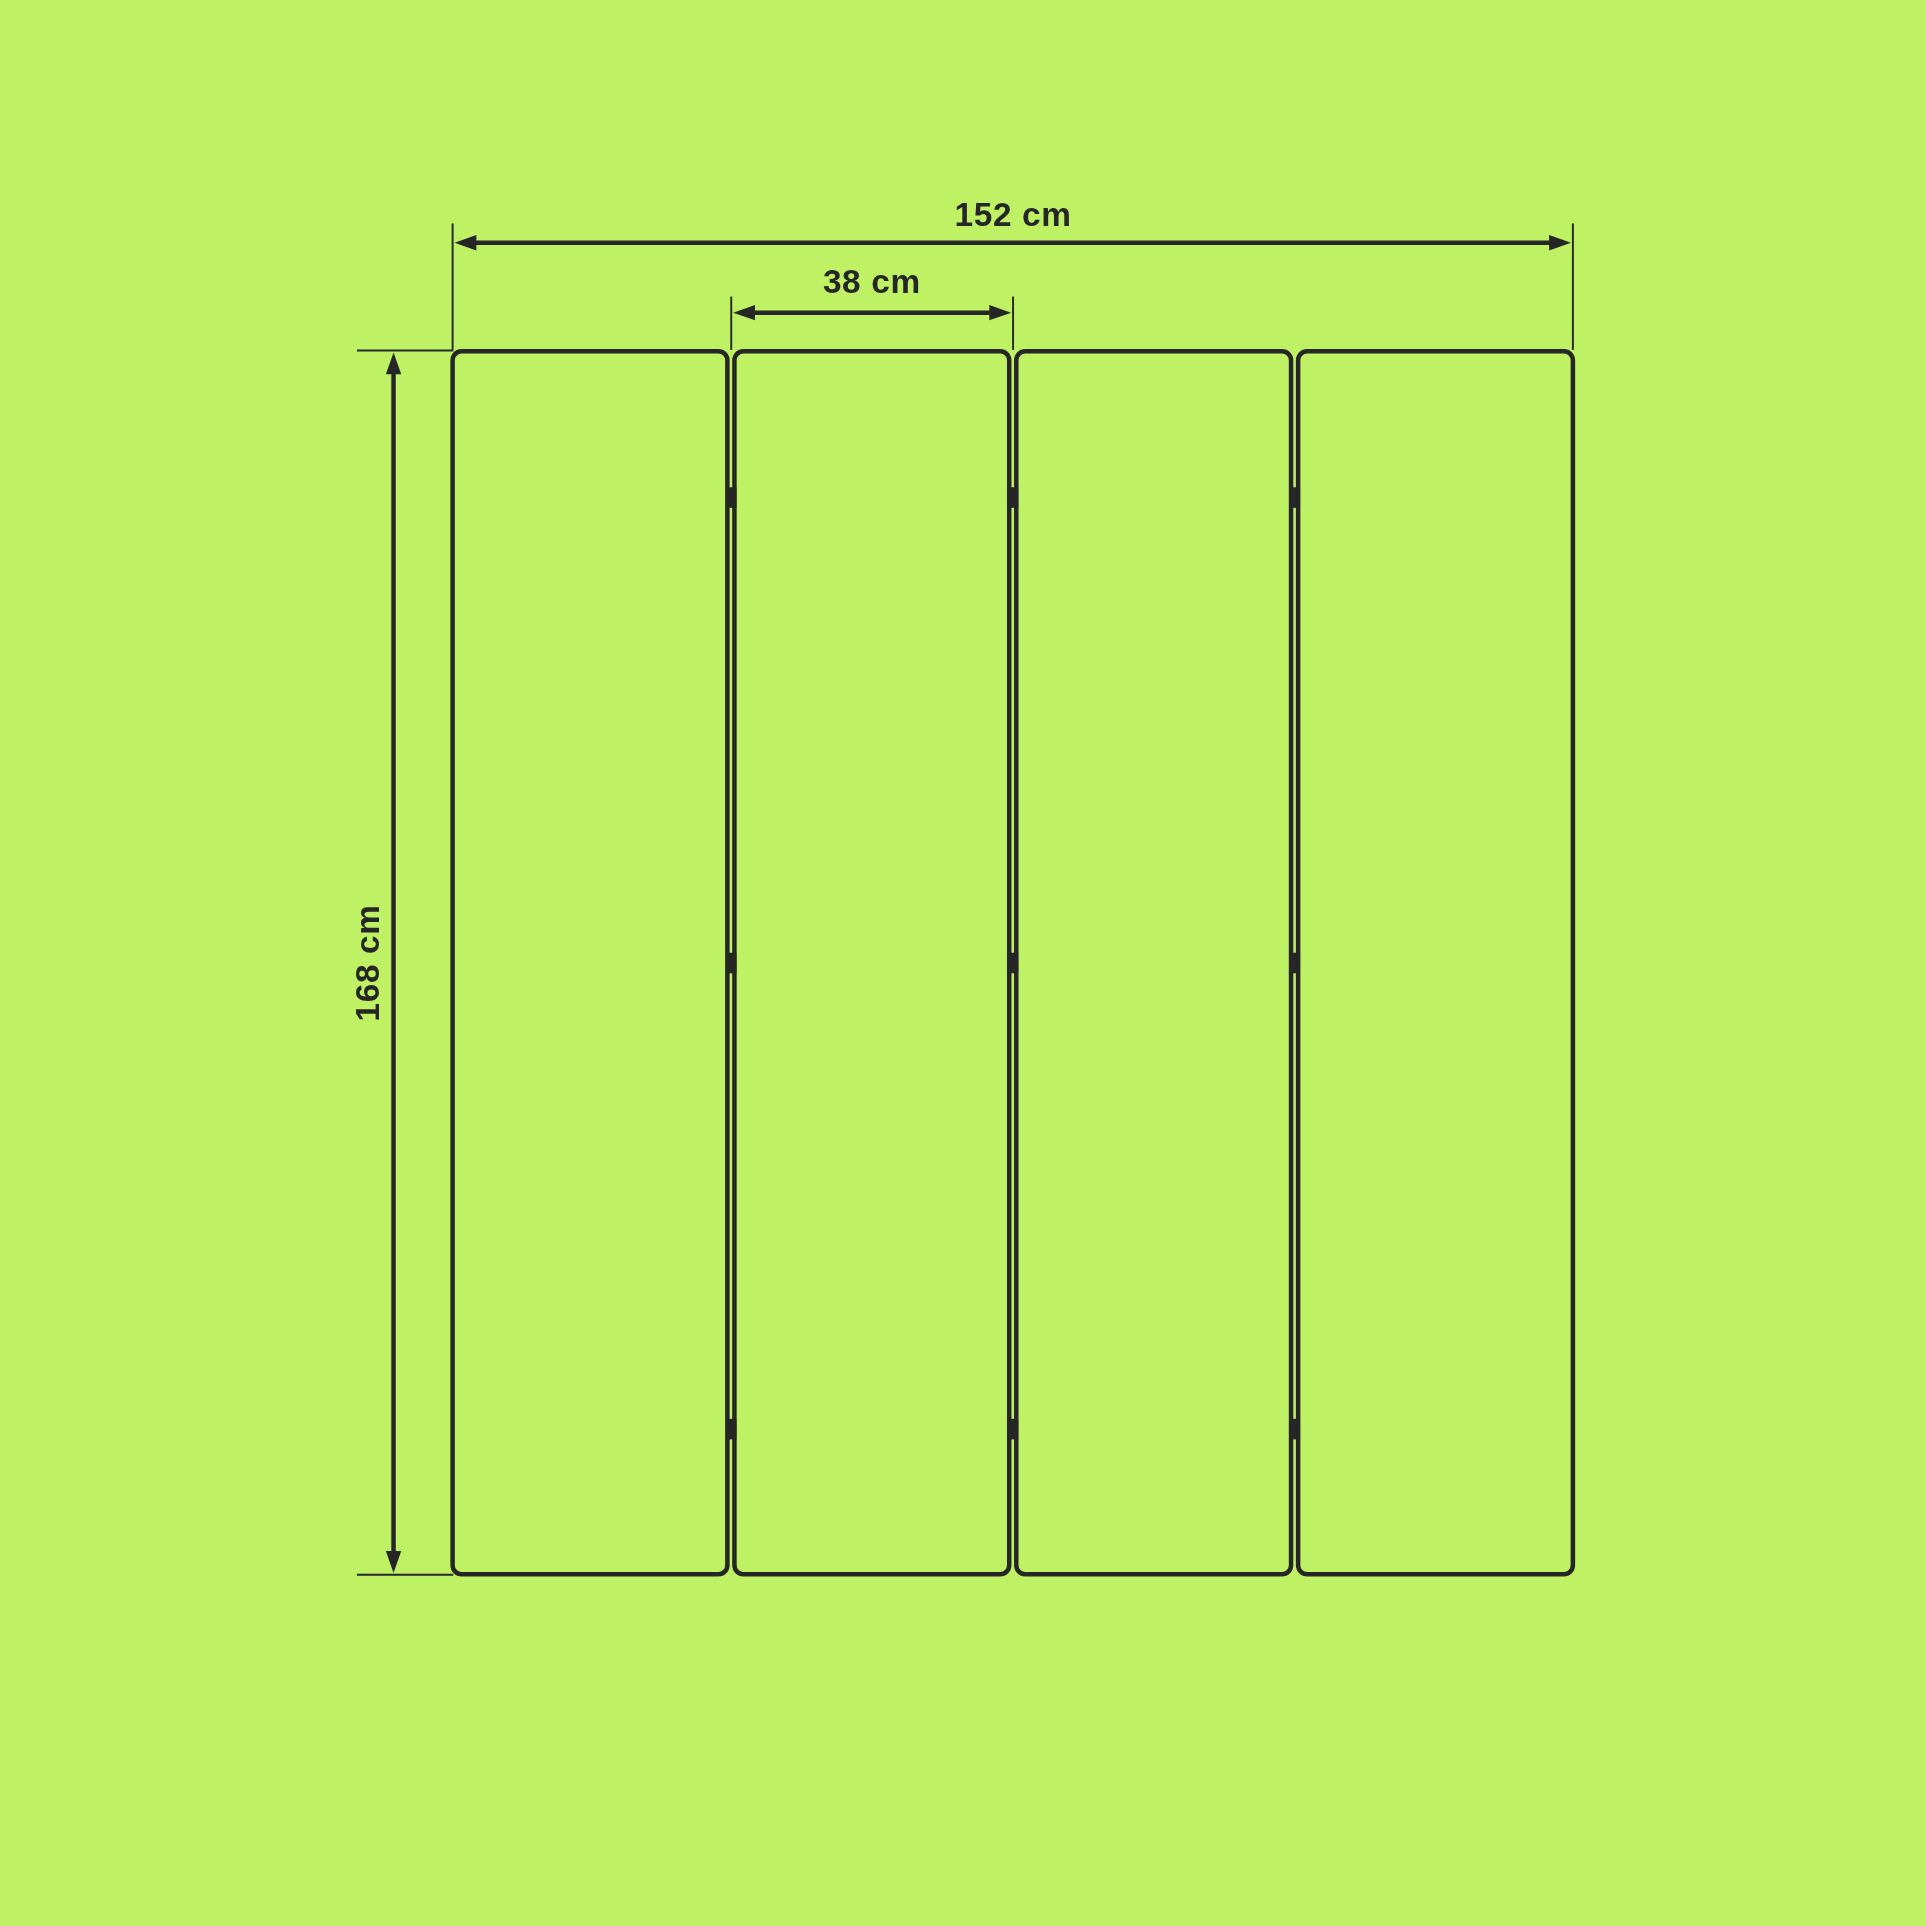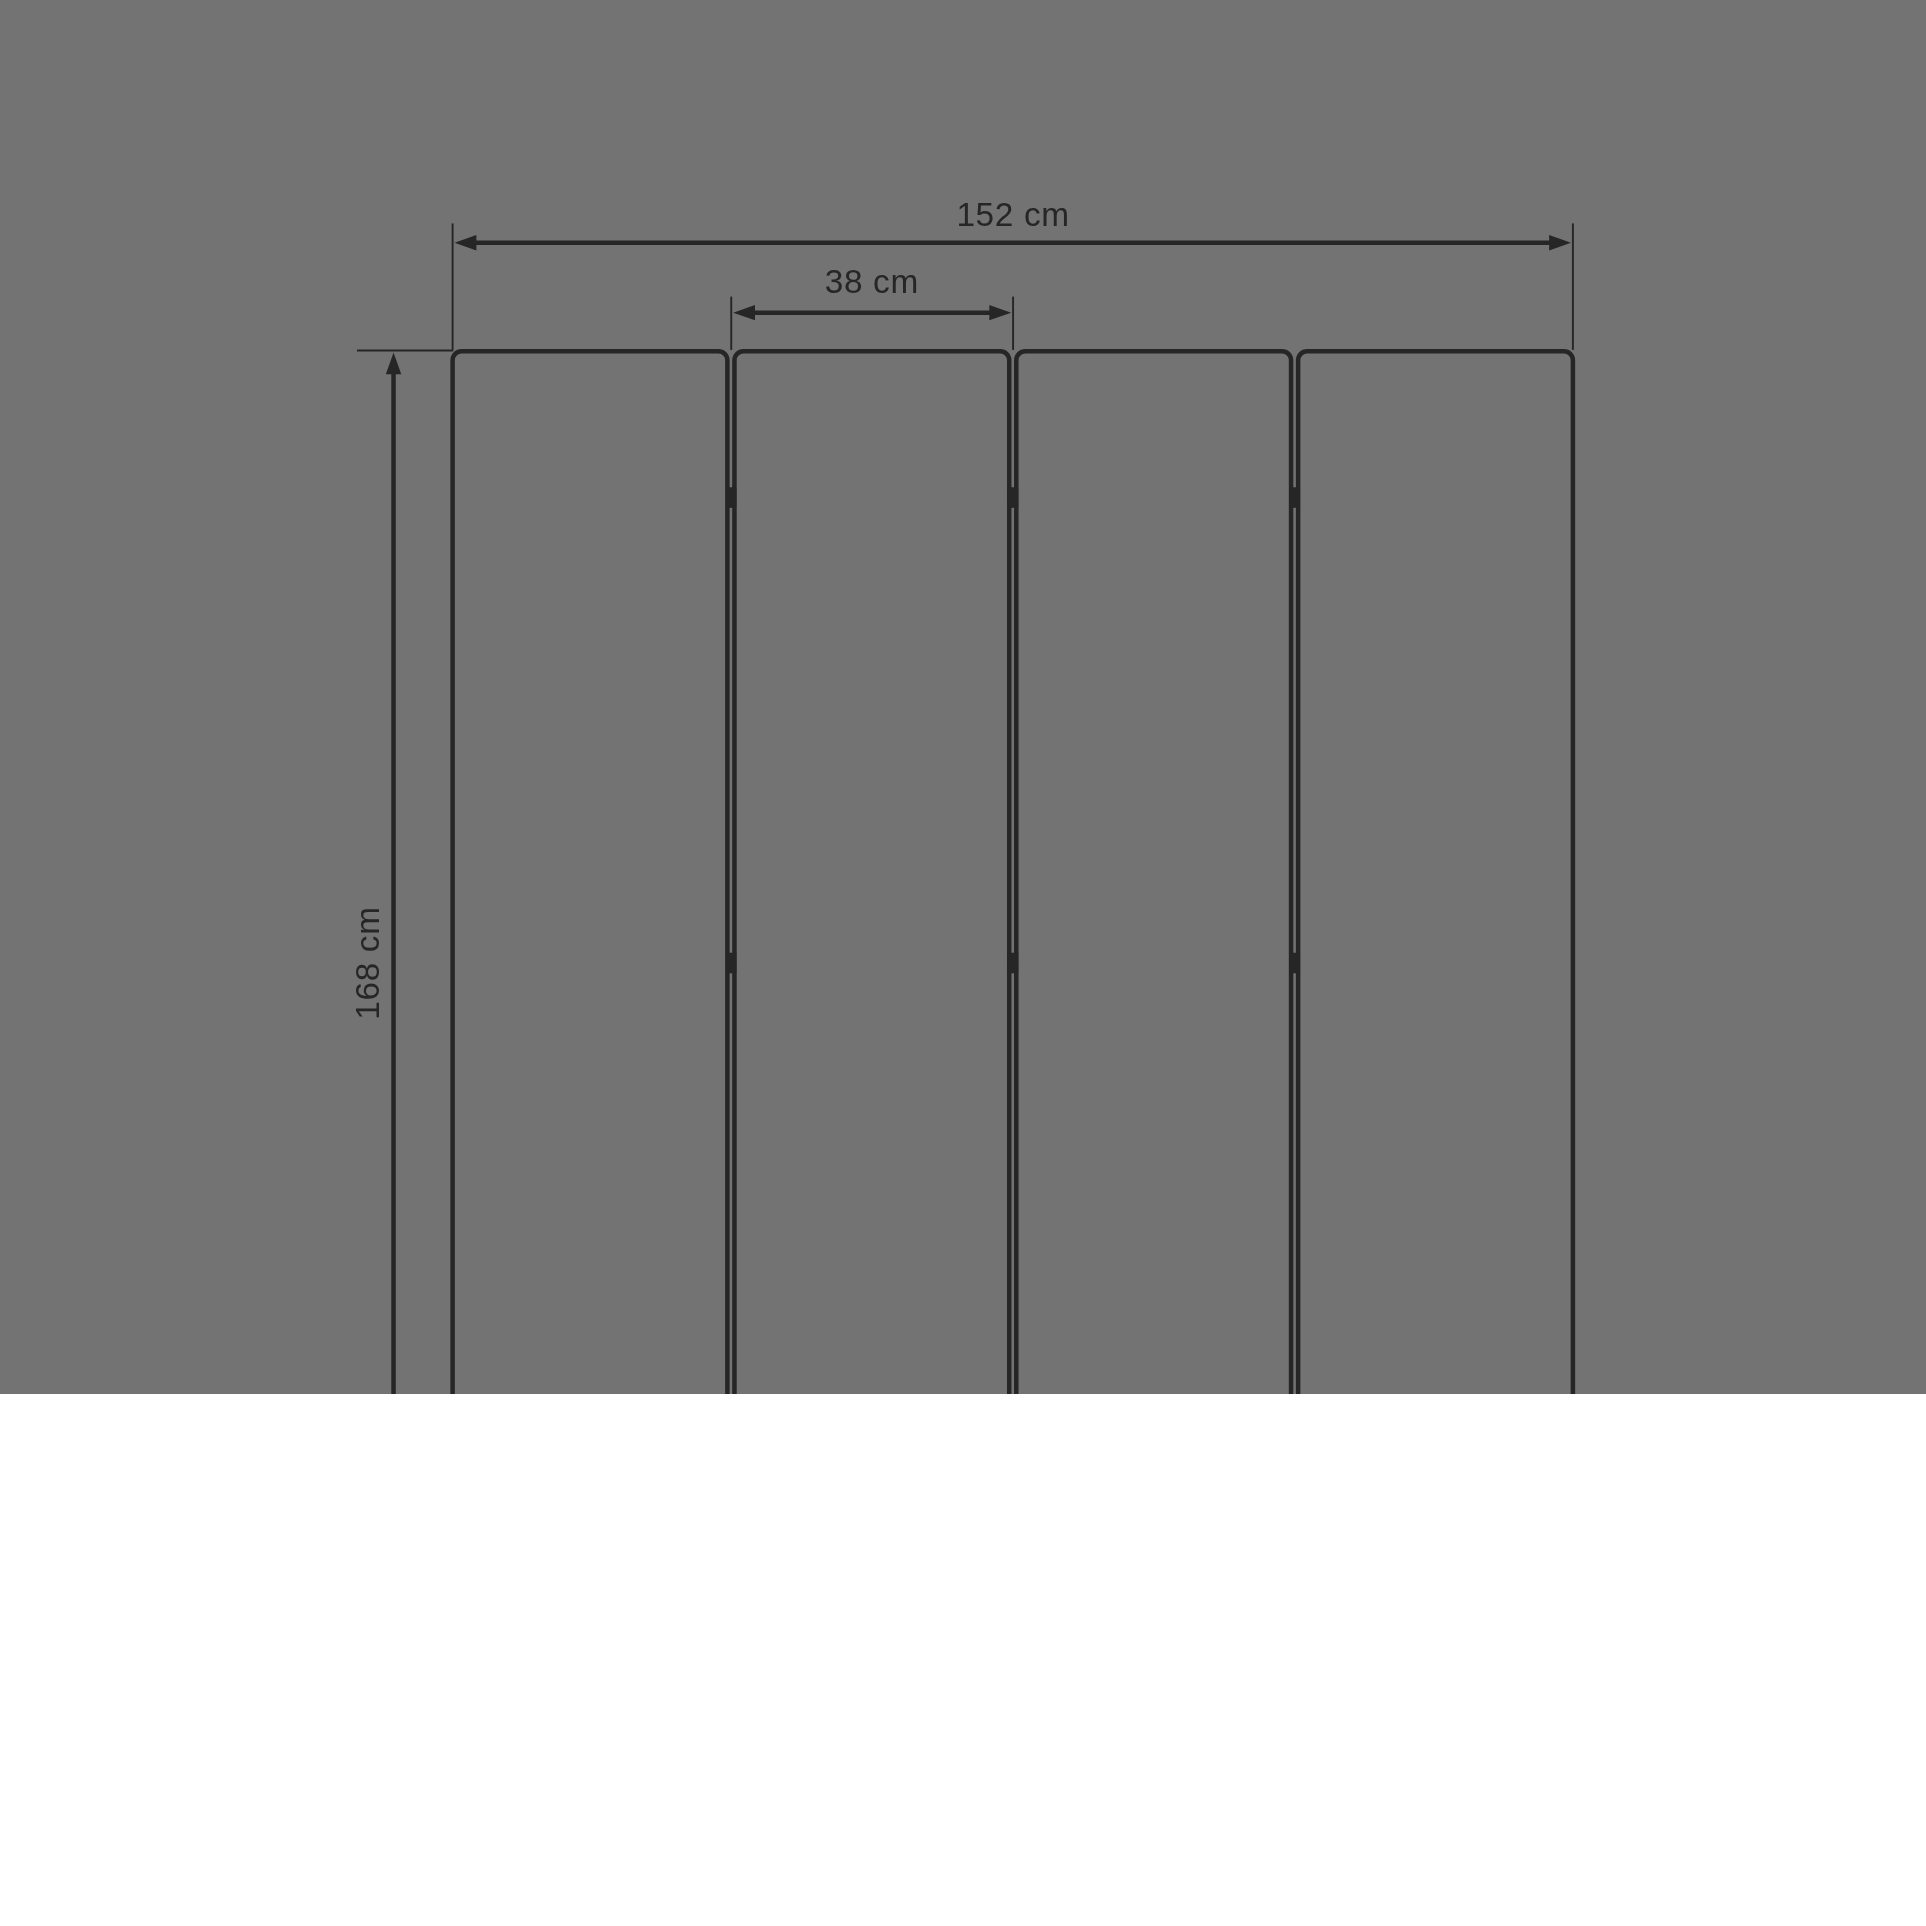--- a/index.html
+++ b/index.html
@@ -6,23 +6,24 @@
       margin: 0;
       padding: 0;
       width: 1926px;
       height: 1926px;
       background: #ffffff;
       font-family: "Liberation Sans", sans-serif;
     }
     .canvas {
       position: relative;
       width: 1926px;
-      height: 1394px;
-      background: #737373;
+      height: 1926px;
+      background: #bef264;
       overflow: hidden;
+      font-weight: bold;
     }
     svg {
       display: block;
       position: absolute;
       left: 0;
       top: 0;
     }
     text {
       font-family: "Liberation Sans", sans-serif;
       font-size: 52px;

